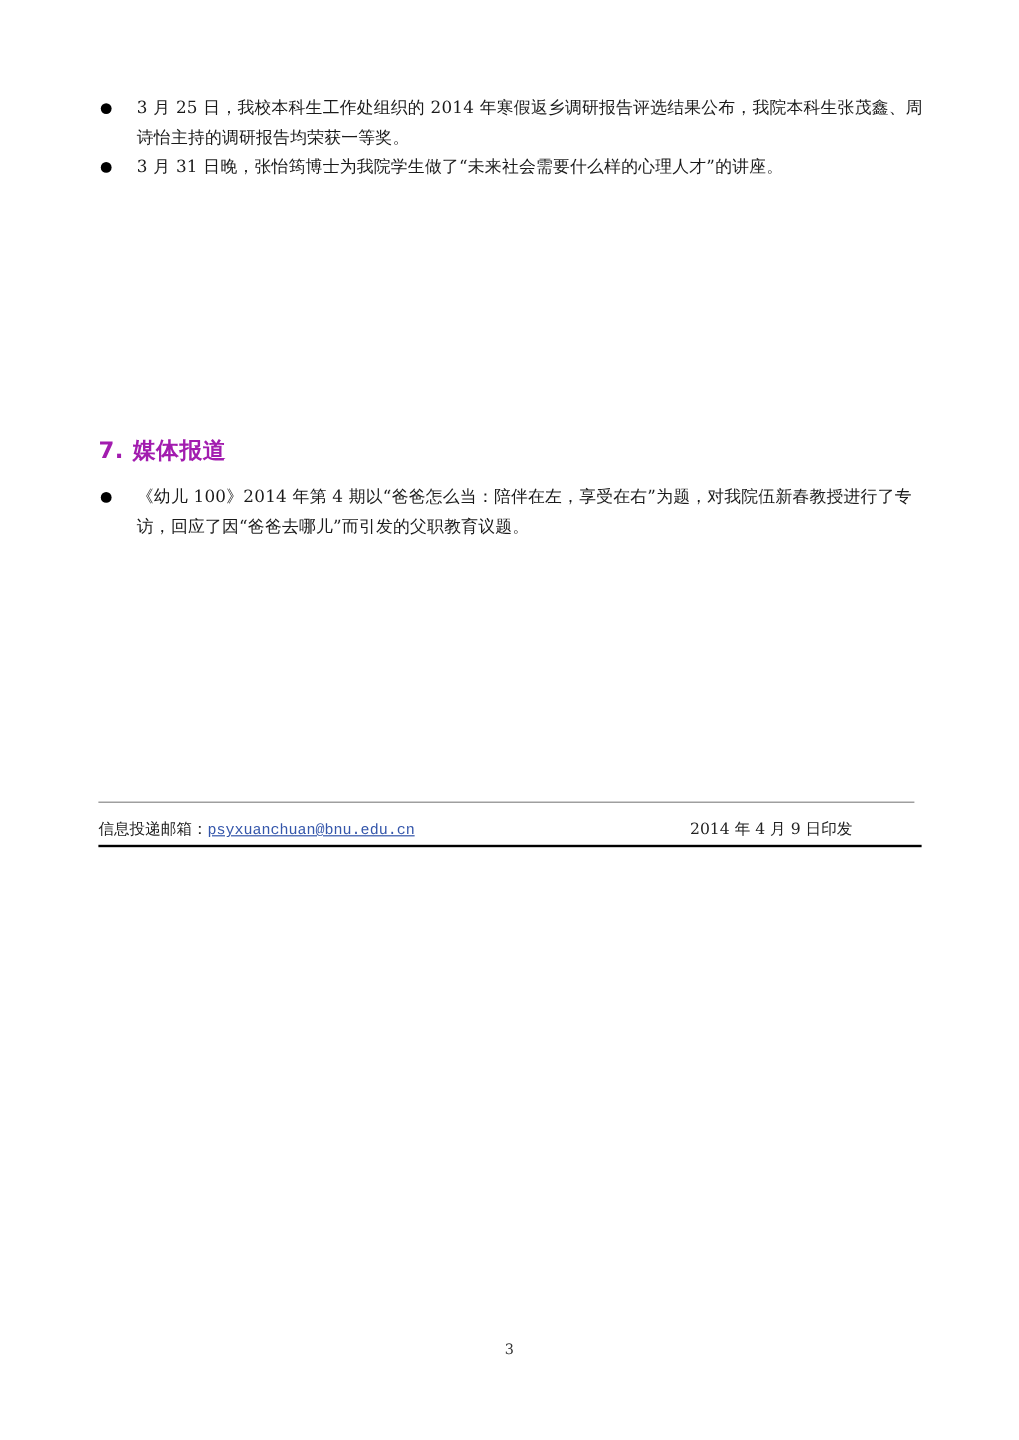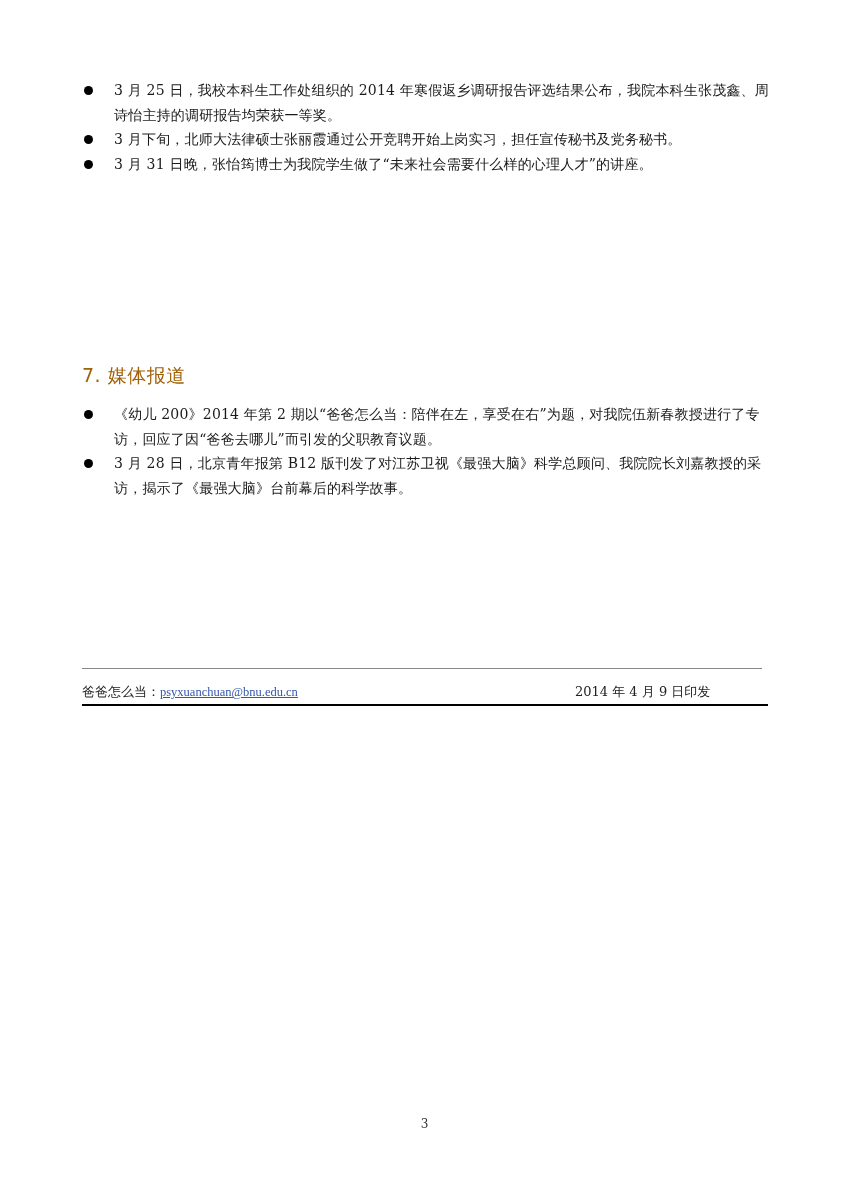--- a/index.html
+++ b/index.html
@@ -43,22 +43,23 @@
       height: 9px;
       border-radius: 50%;
       background: #000;
     }
     .section-heading {
       position: absolute;
       left: 82px;
       top: 359px;
       font-family: "DejaVu Sans", "Liberation Sans", sans-serif;
       font-size: 19px;
-      color: #a16207;
+      color: #a21caf;
       letter-spacing: 0.5px;
+      font-weight: bold;
     }
     .footer-dashes {
       position: absolute;
       left: 82px;
       top: 664px;
       width: 680px;
       border-top: 1px solid #888;
       height: 0;
     }
     .footer-row {
@@ -67,21 +68,21 @@
       top: 680px;
       width: 686px;
       font-size: 13px;
       line-height: 16px;
       color: #222;
     }
     .footer-email-label { }
     .footer-email {
       color: #3355aa;
       text-decoration: underline;
-      font-family: Liberation Serif, serif;
+      font-family: Liberation Mono, monospace;
       font-size: 12.5px;
     }
     .footer-date {
       position: absolute;
       left: 493px;
       top: 0;
     }
     .footer-rule {
       position: absolute;
       left: 82px;
@@ -105,45 +106,37 @@
 
 <div class="page">
 
   <ul class="list" style="top:74px;">
     <li class="list-item">
       <span class="bullet"></span>
       <span>3 月 25 日，我校本科生工作处组织的 2014 年寒假返乡调研报告评选结果公布，我院本科生张茂鑫、周诗怡主持的调研报告均荣获一等奖。</span>
     </li>
     <li class="list-item">
       <span class="bullet"></span>
-      <span>3 月下旬，北师大法律硕士张丽霞通过公开竞聘开始上岗实习，担任宣传秘书及党务秘书。</span>
-    </li>
-    <li class="list-item">
-      <span class="bullet"></span>
       <span>3 月 31 日晚，张怡筠博士为我院学生做了“未来社会需要什么样的心理人才”的讲座。</span>
     </li>
   </ul>
 
   <div class="section-heading">7. 媒体报道</div>
 
   <ul class="list" style="top:398px;">
     <li class="list-item">
       <span class="bullet"></span>
-      <span>《幼儿 200》2014 年第 2 期以“爸爸怎么当：陪伴在左，享受在右”为题，对我院伍新春教授进行了专访，回应了因“爸爸去哪儿”而引发的父职教育议题。</span>
-    </li>
-    <li class="list-item">
-      <span class="bullet"></span>
-      <span>3 月 28 日，北京青年报第 B12 版刊发了对江苏卫视《最强大脑》科学总顾问、我院院长刘嘉教授的采访，揭示了《最强大脑》台前幕后的科学故事。</span>
+      <span>《幼儿 100》2014 年第 4 期以“爸爸怎么当：陪伴在左，享受在右”为题，对我院伍新春教授进行了专访，回应了因“爸爸去哪儿”而引发的父职教育议题。</span>
     </li>
   </ul>
 
   <div class="footer-dashes"></div>
 
   <div class="footer-row">
-    <span class="footer-email-label">爸爸怎么当：</span><a class="footer-email">psyxuanchuan@bnu.edu.cn</a>
+    <span class="footer-email-label">信息投递邮箱：</span><a class="footer-email">psyxuanchuan@bnu.edu.cn</a>
     <span class="footer-date">2014 年 4 月 9 日印发</span>
   </div>
 
   <div class="footer-rule"></div>
 
   <div class="page-number">3</div>
 
 </div>
 
 </body></html>

